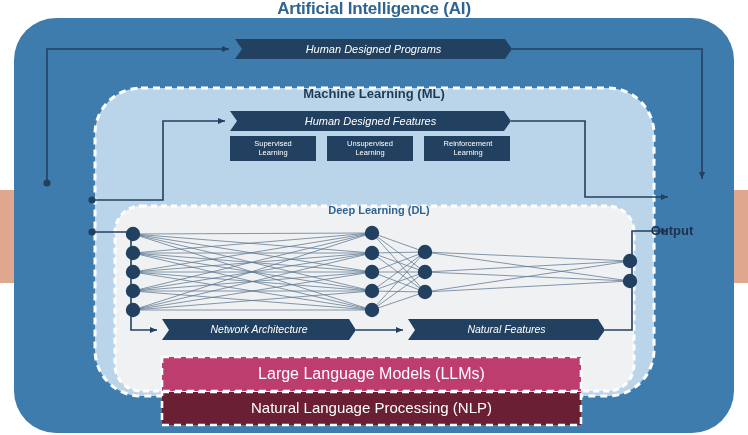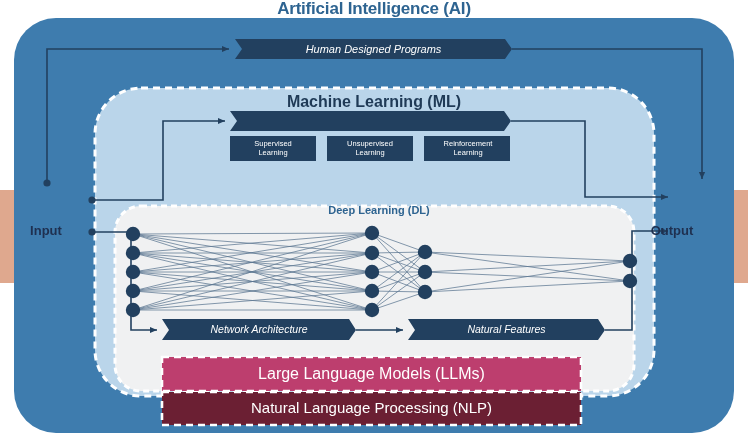--- a/index.html
+++ b/index.html
@@ -7,22 +7,22 @@
        font-family:"Liberation Sans","DejaVu Sans",sans-serif;}
   #stage{position:relative;width:748px;height:435px;background:#ffffff;}
   #svgroot{position:absolute;left:0;top:0;width:748px;height:435px;}
   .lbl{position:absolute;display:flex;align-items:center;justify-content:center;
        text-align:center;line-height:1.12;pointer-events:none;}
   .boxtxt{color:#ffffff;font-style:italic;font-weight:400;}
   .plaintxt{color:#ffffff;font-style:normal;font-weight:400;}
   #title{position:absolute;left:0;top:-2px;width:748px;height:22px;
          display:flex;align-items:center;justify-content:center;
          color:#2E6491;font-size:17px;font-weight:bold;letter-spacing:-0.2px;}
-  #ml-title{left:234px;top:95px;width:280px;height:14px;color:#1F3A56;
-            font-size:16px;font-weight:bold;}
+  #ml-title{left:234px;top:87px;width:280px;height:14px;color:#1F3A56;
+            font-size:13px;font-weight:bold;}
   #dl-title{left:284px;top:203px;width:190px;height:14px;color:#2E6491;
             font-size:11px;font-weight:bold;}
   #input-lbl{left:6px;top:220px;width:80px;height:22px;color:#1F3050;
              font-size:13px;font-weight:bold;}
   #output-lbl{left:632px;top:220px;width:80px;height:22px;color:#1F3050;
               font-size:13px;font-weight:bold;}
   #hdp-lbl{left:235px;top:39px;width:277px;height:21px;font-size:11px;text-align:center;}
   #hdf-lbl{left:230px;top:111px;width:281px;height:20px;font-size:11px;}
   #sup-lbl{left:230px;top:136px;width:86px;height:25px;font-size:7.5px;}
   #uns-lbl{left:327px;top:136px;width:86px;height:25px;font-size:7.5px;}
@@ -206,26 +206,26 @@
       <rect x="162" y="392" width="419" height="33" fill="#6B1F33" stroke="#FFFFFF" stroke-width="2.6" stroke-dasharray="7,5"></rect>
     </g>
   </svg>
 
   <div id="title">Artificial Intelligence (AI)</div>
 
   <div class="lbl" id="ml-title">Machine Learning (ML)</div>
 
   <div class="lbl" id="dl-title">Deep Learning (DL)</div>
 
-  <div class="lbl" id="input-lbl">Input</div>
 
   <div class="lbl" id="output-lbl">Output</div>
 
   <div class="lbl boxtxt" id="hdp-lbl">Human Designed Programs</div>
 
+  <div class="lbl boxtxt" id="hdf-lbl">Human Designed Features</div>
 
   <div class="lbl plaintxt" id="sup-lbl">
     <span><span>Supervised</span><br><span>Learning</span></span>
   </div>
   <div class="lbl plaintxt" id="uns-lbl">
     <span><span>Unsupervised</span><br><span>Learning</span></span>
   </div>
   <div class="lbl plaintxt" id="rei-lbl">
     <span><span>Reinforcement</span><br><span>Learning</span></span>
   </div>

